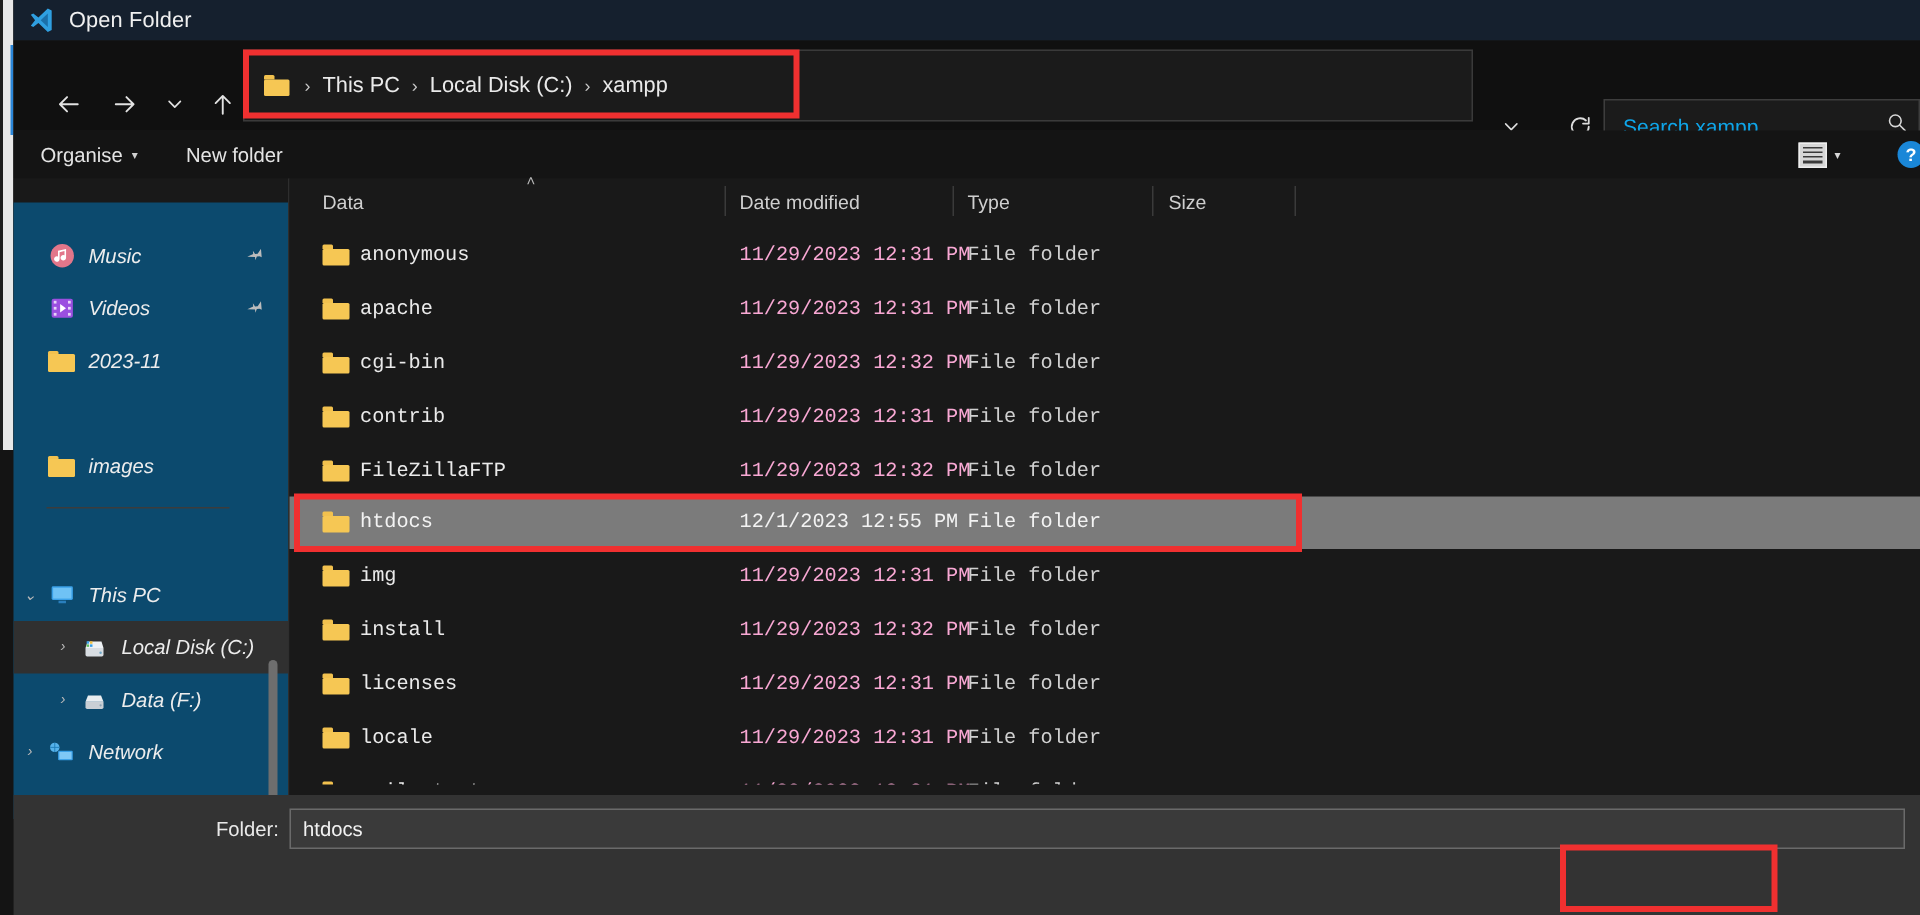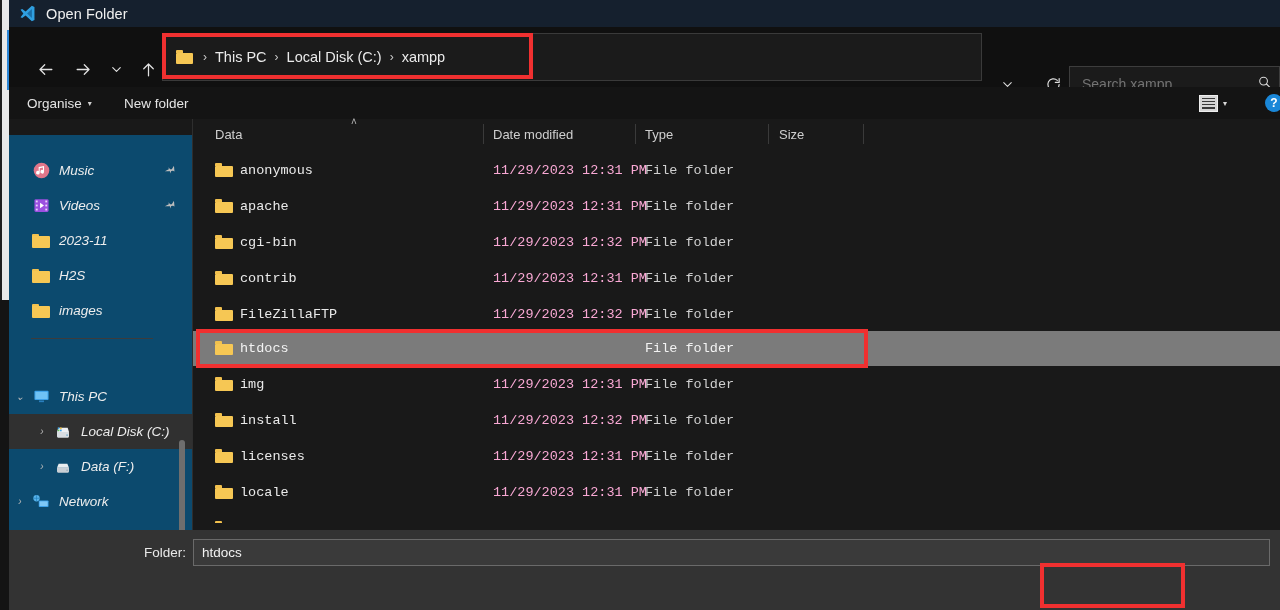--- a/index.html
+++ b/index.html
@@ -37,21 +37,21 @@
   .crumbs { position:absolute; left:14px; top:0; height:48px; display:flex; align-items:center; gap:0; }
   .crumb-folder { width:17px; height:14px; position:relative; margin-right:2px; }
   .crumb-sep { color:#c9c9c9; font-size:12px; padding:0 8px; }
   .crumb { color:#eaeaea; font-size:14.5px; white-space:nowrap; }
 
   .chevbox { position:absolute; left:975px; top:33px; width:46px; height:48px; display:flex; align-items:center; justify-content:center; }
   .refbox  { position:absolute; left:1021px; top:33px; width:46px; height:48px; display:flex; align-items:center; justify-content:center; }
 
   .searchbox { position:absolute; left:1060px; top:39px; width:211px; height:36px; border:1px solid #3d3d3d; background:#1b1b1b;
                display:flex; align-items:center; }
-  .searchbox .ph { color:#737373; font-size:14px; margin-left:12px; }
+  .searchbox .ph { color:#0ea5e9; font-size:14px; margin-left:12px; }
   .searchbox .sicon { position:absolute; right:7px; top:50%; transform:translateY(-50%); color:#d8d8d8; }
 
   
   .cmdbar { position:absolute; left:0; top:87px; width:1271px; height:32px; background:#141414; }
   .cmd-organise { position:absolute; left:18px; top:0; height:32px; display:flex; align-items:center; color:#e4e4e4; font-size:13.5px; }
   .cmd-organise .caret { margin-left:6px; font-size:8px; color:#d0d0d0; }
   .cmd-newfolder { position:absolute; left:115px; top:0; height:32px; display:flex; align-items:center; color:#e4e4e4; font-size:13.5px; }
   .viewbtn { position:absolute; left:1190px; top:4px; width:48px; height:24px; display:flex; align-items:center; gap:5px; }
   .viewglyph { width:19px; height:17px; background:#d6d6d6; border:1px solid #eee; display:flex; flex-direction:column; justify-content:center; gap:2px; padding:2px 2px; }
   .viewglyph i { display:block; height:2px; background:#3a3a3a; }
@@ -259,30 +259,20 @@
           <span class="twisty"></span>
           <span class="nicon">
               <span class="folder-ico">
                 <span class="tab"></span>
                 <span class="body"></span>
               </span>
             </span>
           <span class="nlabel">2023-11</span>
         </div>
 
-        <div class="navitem" style="top:123px">
-          <span class="twisty"></span>
-          <span class="nicon">
-              <span class="folder-ico">
-                <span class="tab"></span>
-                <span class="body"></span>
-              </span>
-            </span>
-          <span class="nlabel">H2S</span>
-        </div>
 
         <div class="navitem" style="top:158px">
           <span class="twisty"></span>
           <span class="nicon">
               <span class="folder-ico">
                 <span class="tab"></span>
                 <span class="body"></span>
               </span>
             </span>
           <span class="nlabel">images</span>
@@ -390,20 +380,21 @@
         <div class="row" style="top:178px">
           <span class="rfolder"><span class="folder-ico"><span class="tab"></span><span class="body"></span></span></span>
           <span class="rname">FileZillaFTP</span>
           <span class="rdate">11/29/2023 12:32 PM</span>
           <span class="rtype">File folder</span>
         </div>
 
         <div class="row sel" style="top:212px">
           <span class="rfolder"><span class="folder-ico"><span class="tab"></span><span class="body"></span></span></span>
           <span class="rname">htdocs</span>
+          <span class="rdate">12/1/2023 12:55 PM</span>
           <span class="rtype">File folder</span>
         </div>
 
         <div class="row" style="top:248px">
           <span class="rfolder"><span class="folder-ico"><span class="tab"></span><span class="body"></span></span></span>
           <span class="rname">img</span>
           <span class="rdate">11/29/2023 12:31 PM</span>
           <span class="rtype">File folder</span>
         </div>
         <div class="row" style="top:284px">

